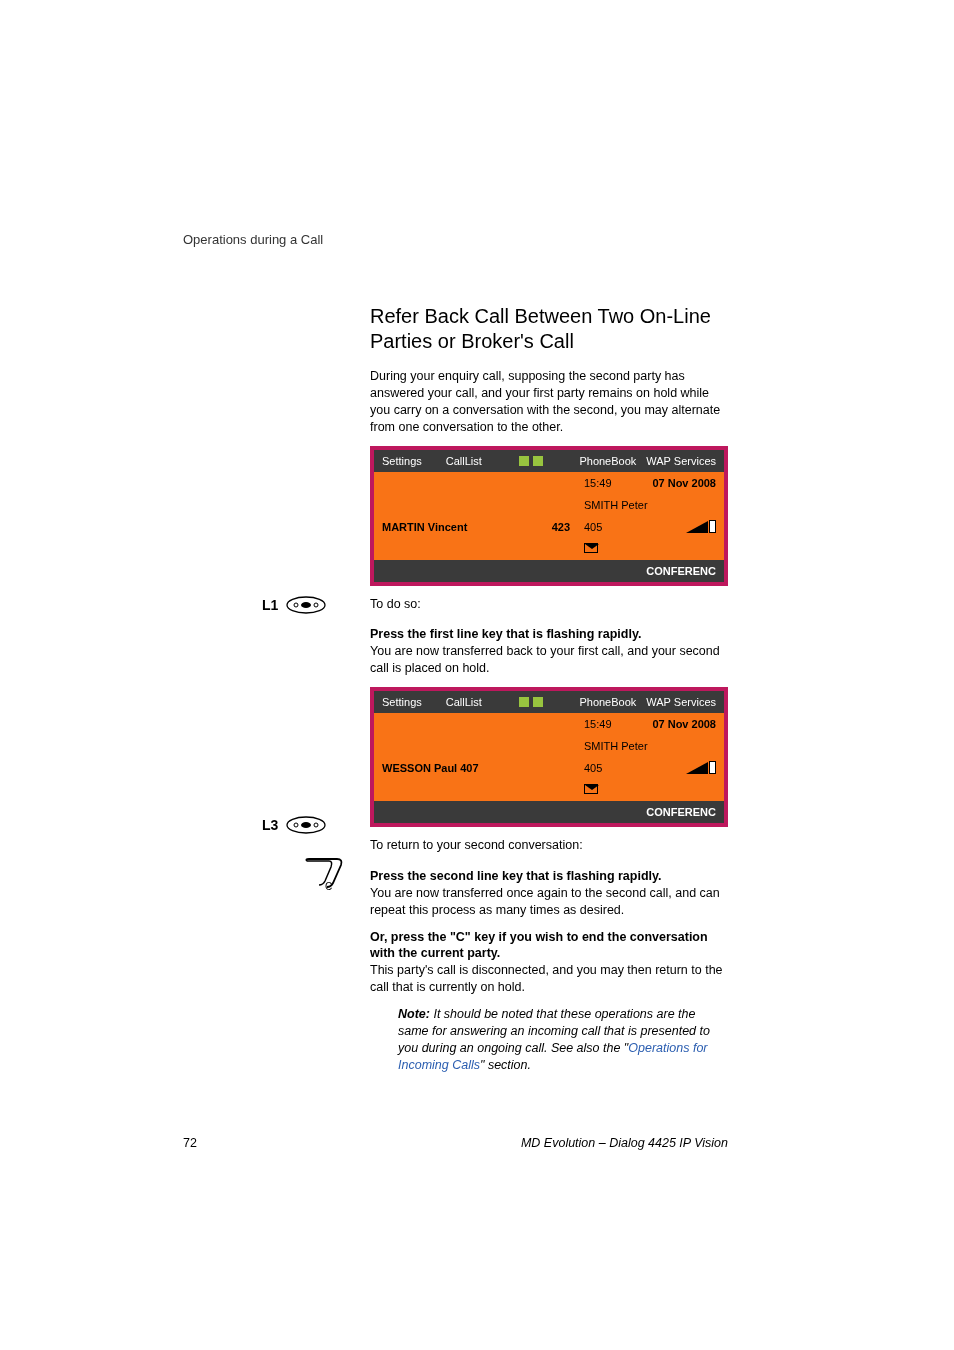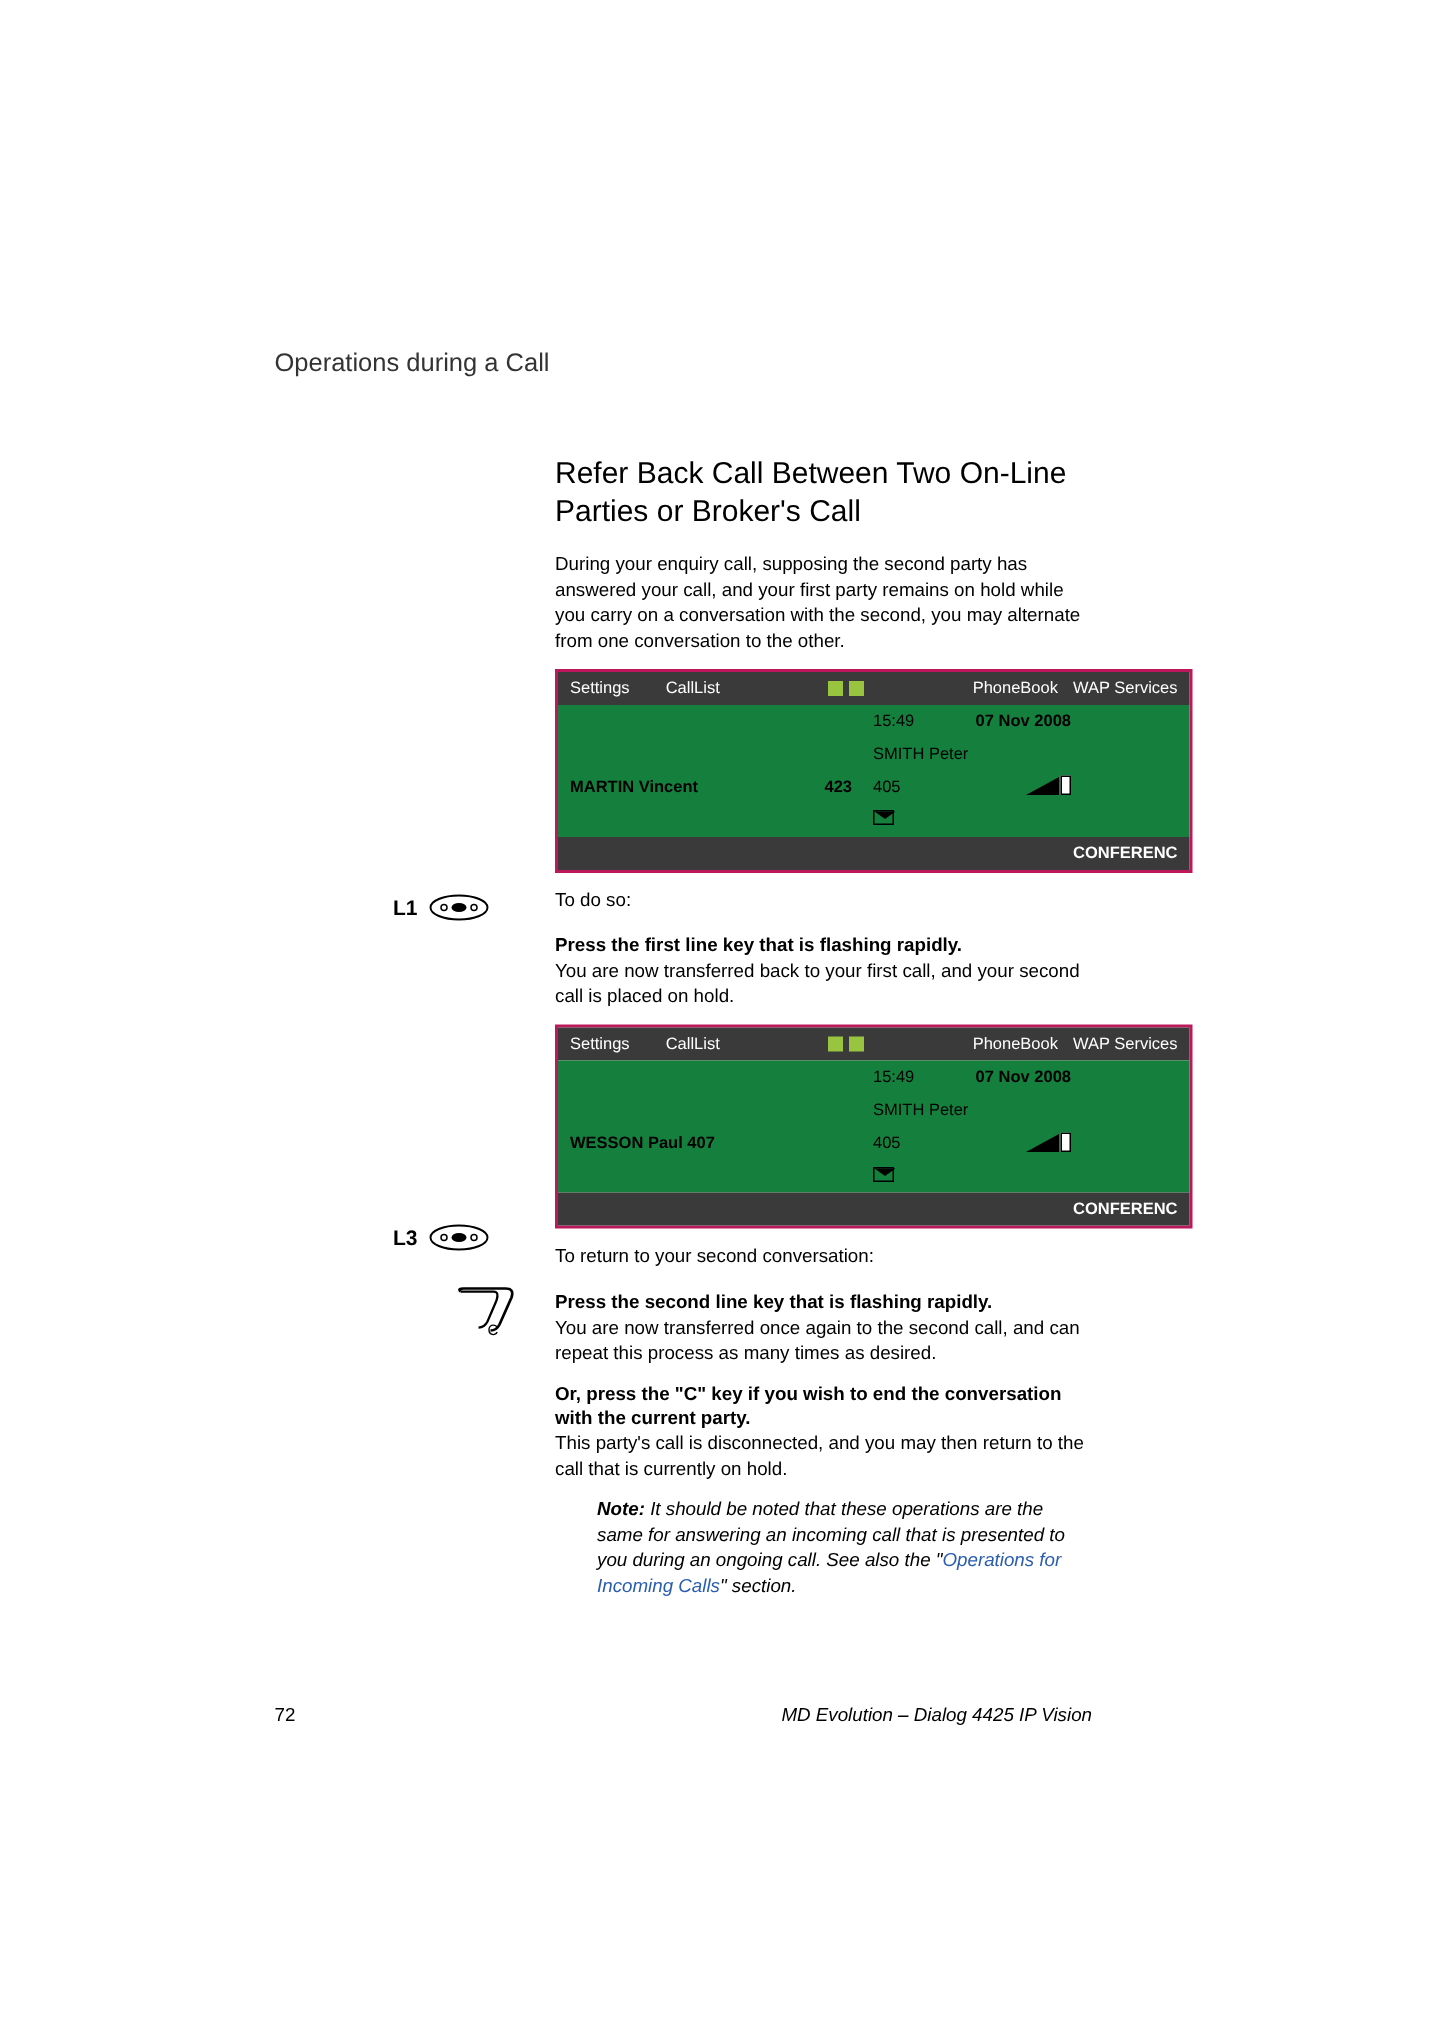--- a/index.html
+++ b/index.html
@@ -1,35 +1,35 @@
 <!DOCTYPE html>
 <html><head>
 <meta charset="utf-8">
 <style>
   * { margin: 0; padding: 0; box-sizing: border-box; }
   html, body { width: 954px; height: 1350px; background: #fff; font-family: Arial, Helvetica, sans-serif; color: #000; }
   .page { position: relative; width: 954px; height: 1350px; }
-  .header-text { position: absolute; left: 183px; top: 232px; font-size: 17px; color: #333; }
+  .header-text { position: absolute; left: 183px; top: 232px; font-size: 13px; color: #333; }
   .content { position: absolute; left: 370px; top: 304px; width: 358px; }
   .heading { font-size: 20px; font-weight: normal; line-height: 1.25; margin-bottom: 14px; }
   .para { font-size: 12.5px; line-height: 1.35; margin-bottom: 10px; }
   .bold { font-weight: bold; }
   .note-label { font-weight: bold; font-style: italic; }
   .note-body { font-style: italic; }
   .link { color: #2a5db0; font-style: italic; }
   .note-block { margin-left: 28px; margin-top: 8px; font-size: 12.5px; line-height: 1.35; }
 
-  .screen { width: 425px; border: 2px solid #be185d; margin-bottom: 10px; }
+  .screen { width: 358px; border: 4px solid #be185d; margin-bottom: 10px; }
   .screen-top, .screen-bot { background: #3a3a3a; color: #fff; height: 22px; display: flex; align-items: center; font-size: 11px; }
   .screen-top { justify-content: space-between; padding: 0 8px; }
   .top-left { display: flex; gap: 24px; }
   .top-right { display: flex; gap: 10px; align-items: center; }
   .sq { display: inline-flex; gap: 4px; align-items: center; }
   .sq-box { width: 10px; height: 10px; background: #98c43f; display: inline-block; }
-  .screen-body { background: #15803d; color: #000; }
+  .screen-body { background: #f97316; color: #000; }
   .row { display: flex; height: 22px; align-items: center; font-size: 11px; }
   .col-left { width: 210px; padding-left: 8px; }
   .col-mid { width: 52px; }
   .col-right { width: 88px; text-align: right; padding-right: 8px; font-weight: bold; }
   .caller-bold { font-weight: bold; }
   .envelope-icon { display: inline-block; width: 14px; height: 10px; border: 1px solid #000; position: relative; }
   .envelope-icon::before { content: ""; position: absolute; left: 0; top: 0; width: 0; height: 0; border-left: 7px solid transparent; border-right: 7px solid transparent; border-top: 5px solid #000; }
   .signal-icon { display: inline-block; position: relative; width: 30px; height: 14px; }
   .signal-tri { position: absolute; left: 0; bottom: 0; width: 0; height: 0; border-left: 0 solid transparent; border-right: 22px solid #000; border-bottom: 0 solid transparent; border-top: 12px solid transparent; }
   .signal-box { position: absolute; right: 0; bottom: 0; width: 7px; height: 13px; border: 1px solid #000; background: #fff; }

